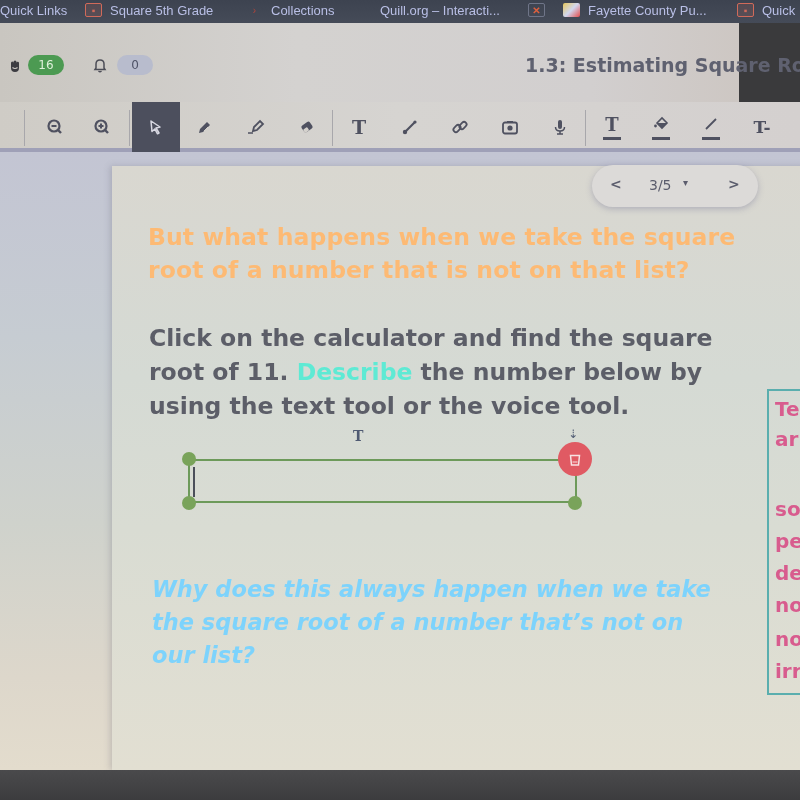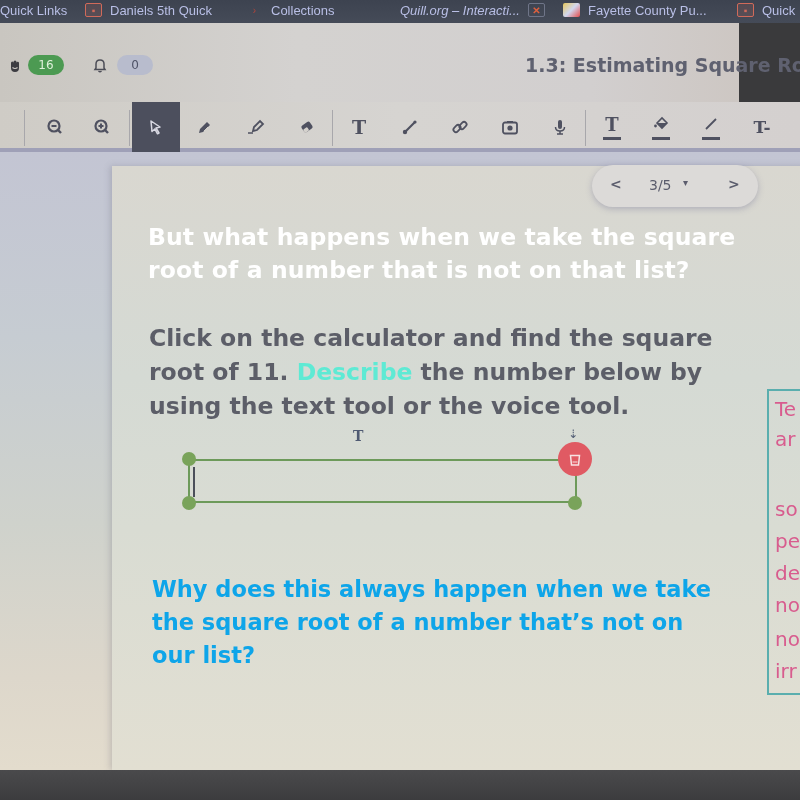--- a/index.html
+++ b/index.html
@@ -46,58 +46,58 @@
     .slide { position: absolute; left: 112px; top: 166px; width: 700px; height: 604px;
       background: linear-gradient(180deg, #d9d7d0 0%, #d5dad4 35%, #d9dcd3 60%, #e2dfd2 100%);
       box-shadow: -2px 0 6px rgba(90,90,110,0.25); }
 
     .pager { position: absolute; left: 592px; top: 165px; width: 166px; height: 42px; border-radius: 21px; background: #dcdad8; box-shadow: 0 2px 6px rgba(100,100,140,0.35); font-size: 14px; color: #5b5d6d; }
     .pager .prev { position: absolute; left: 18px; top: 11px; font-weight: bold; cursor: pointer; }
     .pager .label { position: absolute; left: 57px; top: 12px; }
     .pager .caret { position: absolute; left: 91px; top: 12px; font-size: 10px; }
     .pager .next { position: absolute; left: 136px; top: 11px; font-weight: bold; cursor: pointer; }
 
-    .q1 { position: absolute; left: 148px; top: 221px; width: 640px; font-family: "DejaVu Sans", sans-serif; font-weight: bold; font-size: 23.5px; line-height: 33px; color: #ffffff; letter-spacing: 0.1px; }
+    .q1 { position: absolute; left: 148px; top: 221px; width: 640px; font-family: "DejaVu Sans", sans-serif; font-weight: bold; font-size: 23.5px; line-height: 33px; color: #fdba74; letter-spacing: 0.1px; }
     .q2 { position: absolute; left: 149px; top: 321px; width: 620px; font-family: "DejaVu Sans", sans-serif; font-weight: bold; font-size: 23.5px; line-height: 34px; color: #5c5e68; }
     .q2 .hl { color: #5eead4; }
-    .q3 { position: absolute; left: 152px; top: 573px; width: 580px; font-family: "DejaVu Sans", sans-serif; font-weight: bold; font-size: 22.5px; line-height: 33px; color: #0ea5e9; }
+    .q3 { position: absolute; left: 152px; top: 573px; width: 580px; font-family: "DejaVu Sans", sans-serif; font-weight: bold; font-size: 22.5px; line-height: 33px; color: #7dd3fc; font-style: italic; }
 
     
     .tbox { position: absolute; left: 189px; top: 459px; width: 387px; height: 44px; border-top: 2px solid #6d9a5a; border-bottom: 2px solid #6d9a5a; }
     .tbox .left-line { position: absolute; left: -1px; top: 0; width: 2px; height: 42px; background: #6d9a5a; }
     .tbox .right-line { position: absolute; right: -1px; top: 0; width: 2px; height: 42px; background: #6d9a5a; }
     .tbox .caret-line { position: absolute; left: 4px; top: 6px; width: 2px; height: 30px; background: #4b4f5a; }
     .handle { position: absolute; width: 14px; height: 14px; border-radius: 50%; background: #79a35a; }
     .t-above { position: absolute; left: 353px; top: 428px; font-family: "DejaVu Serif", serif; font-weight: bold; font-size: 14px; color: #4f5a72; }
     .mic-above { position: absolute; left: 568px; top: 427px; font-size: 12px; color: #4f5a72; }
     .del-btn { position: absolute; left: 558px; top: 442px; width: 34px; height: 34px; border-radius: 50%; background: #e05a63; display: flex; align-items: center; justify-content: center; }
     .del-btn svg { width: 12px; height: 13px; }
 
     
     .side-panel { position: absolute; left: 767px; top: 389px; width: 40px; height: 306px; border: 2px solid #5aaeae; border-right: none; }
-    .side-panel .ln { position: absolute; left: 6px; font-family: "DejaVu Sans", sans-serif; font-weight: normal; font-size: 20px; color: #d85c8e; white-space: nowrap; }
+    .side-panel .ln { position: absolute; left: 6px; font-family: "DejaVu Sans", sans-serif; font-weight: bold; font-size: 20px; color: #d85c8e; white-space: nowrap; }
 
     .bottom-bar { position: absolute; left: 0; top: 770px; width: 800px; height: 30px; background: linear-gradient(#4a4a4c, #3c3c3e); }
   </style>
 </head>
 <body>
 
 <div class="bookmarks">
   <div class="bm" style="left:0px;">
     <span>Quick Links</span>
   </div>
   <div class="bm" style="left:85px;">
     <span class="ico ico-class">▪</span>
-    <span>Daniels 5th Quick</span>
+    <span>Square 5th Grade</span>
   </div>
   <div class="bm" style="left:246px;">
     <span class="ico ico-chev">›</span>
     <span>Collections</span>
   </div>
-  <div class="bm" style="left:400px;font-style:italic;">
+  <div class="bm" style="left:380px;">
     <span>Quill.org – Interacti...</span>
   </div>
   <div class="bm" style="left:528px;">
     <span class="ico ico-x">✕</span>
   </div>
   <div class="bm" style="left:563px;">
     <span class="ico ico-fay"></span>
     <span>Fayette County Pu...</span>
   </div>
   <div class="bm" style="left:737px;">

